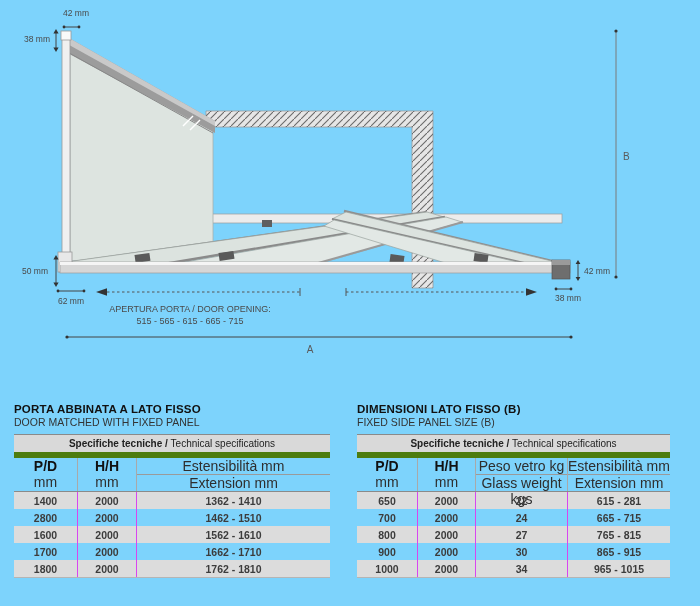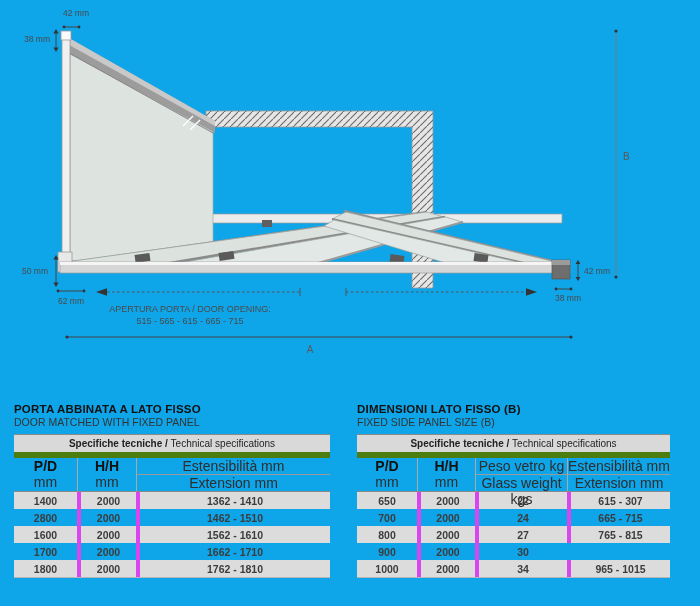--- a/index.html
+++ b/index.html
@@ -1,17 +1,17 @@
 <!DOCTYPE html>
 <html><head>
 <meta charset="utf-8">
 <style>
   html,body{margin:0;padding:0;background:#fff;}
   .page{
-    position:relative;width:700px;height:606px;background:#0ea5e9;overflow:hidden;
+    position:relative;width:700px;height:606px;background:#7dd3fc;overflow:hidden;
     font-family:"Liberation Sans",sans-serif;color:#222;
   }
   
   .diagram{position:absolute;left:0;top:0;width:700px;height:372px;}
   
   .spec-block{position:absolute;top:403px;}
   .spec-block.left{left:14px;width:316px;}
   .spec-block.right{left:357px;width:313px;}
   .spec-title{font-size:11.5px;font-weight:bold;color:#111;letter-spacing:.2px;line-height:13px;}
   .spec-subtitle{font-size:10.5px;color:#333;line-height:13px;margin-bottom:5px;}
@@ -27,21 +27,21 @@
   .col-h{text-align:center;}
   .col-h + .col-h{border-left:1px solid #a9a9a9;}
   .col-h .l1,.col-h .l2{height:16px;line-height:16px;font-size:14px;color:#2e2e2e;}
   .col-h .l1.b{font-weight:bold;color:#111;}
   .col-h.divider .l1{border-bottom:1px solid #9a9a9a;}
   .data-row{display:grid;grid-template-columns:var(--cols);}
   .data-row:nth-child(odd){background:#dcdcdc;}
   .data-row .cell{
     height:17px;line-height:19px;text-align:center;font-size:10.5px;color:#3c3c3c;font-weight:bold;
   }
-  .data-row .cell + .cell{border-left:4px solid #d946ef;}
+  .data-row .cell + .cell{border-left:1px solid #d946ef;}
   
   .dim{font-family:"Liberation Sans",sans-serif;font-size:8.5px;fill:#4a4a4a;}
   .dim-big{font-family:"Liberation Sans",sans-serif;font-size:10px;fill:#5a5a5a;}
   .opening{font-family:"Liberation Sans",sans-serif;font-size:9px;fill:#4a4a4a;}
 </style>
 </head>
 <body>
 
 <div class="page">
 
@@ -237,38 +237,39 @@
           <div class="col-h divider">
             <div class="l1">Estensibilità mm</div>
             <div class="l2">Extension mm</div>
           </div>
         </div>
       <div class="rows">
           <div class="data-row">
             <div class="cell">650</div>
             <div class="cell">2000</div>
             <div class="cell">22</div>
-            <div class="cell">615 - 307</div>
+            <div class="cell">615 - 281</div>
           </div>
           <div class="data-row">
             <div class="cell">700</div>
             <div class="cell">2000</div>
             <div class="cell">24</div>
             <div class="cell">665 - 715</div>
           </div>
           <div class="data-row">
             <div class="cell">800</div>
             <div class="cell">2000</div>
             <div class="cell">27</div>
             <div class="cell">765 - 815</div>
           </div>
           <div class="data-row">
             <div class="cell">900</div>
             <div class="cell">2000</div>
             <div class="cell">30</div>
+            <div class="cell">865 - 915</div>
           </div>
           <div class="data-row">
             <div class="cell">1000</div>
             <div class="cell">2000</div>
             <div class="cell">34</div>
             <div class="cell">965 - 1015</div>
           </div>
         </div>
     </div>
   </div>

